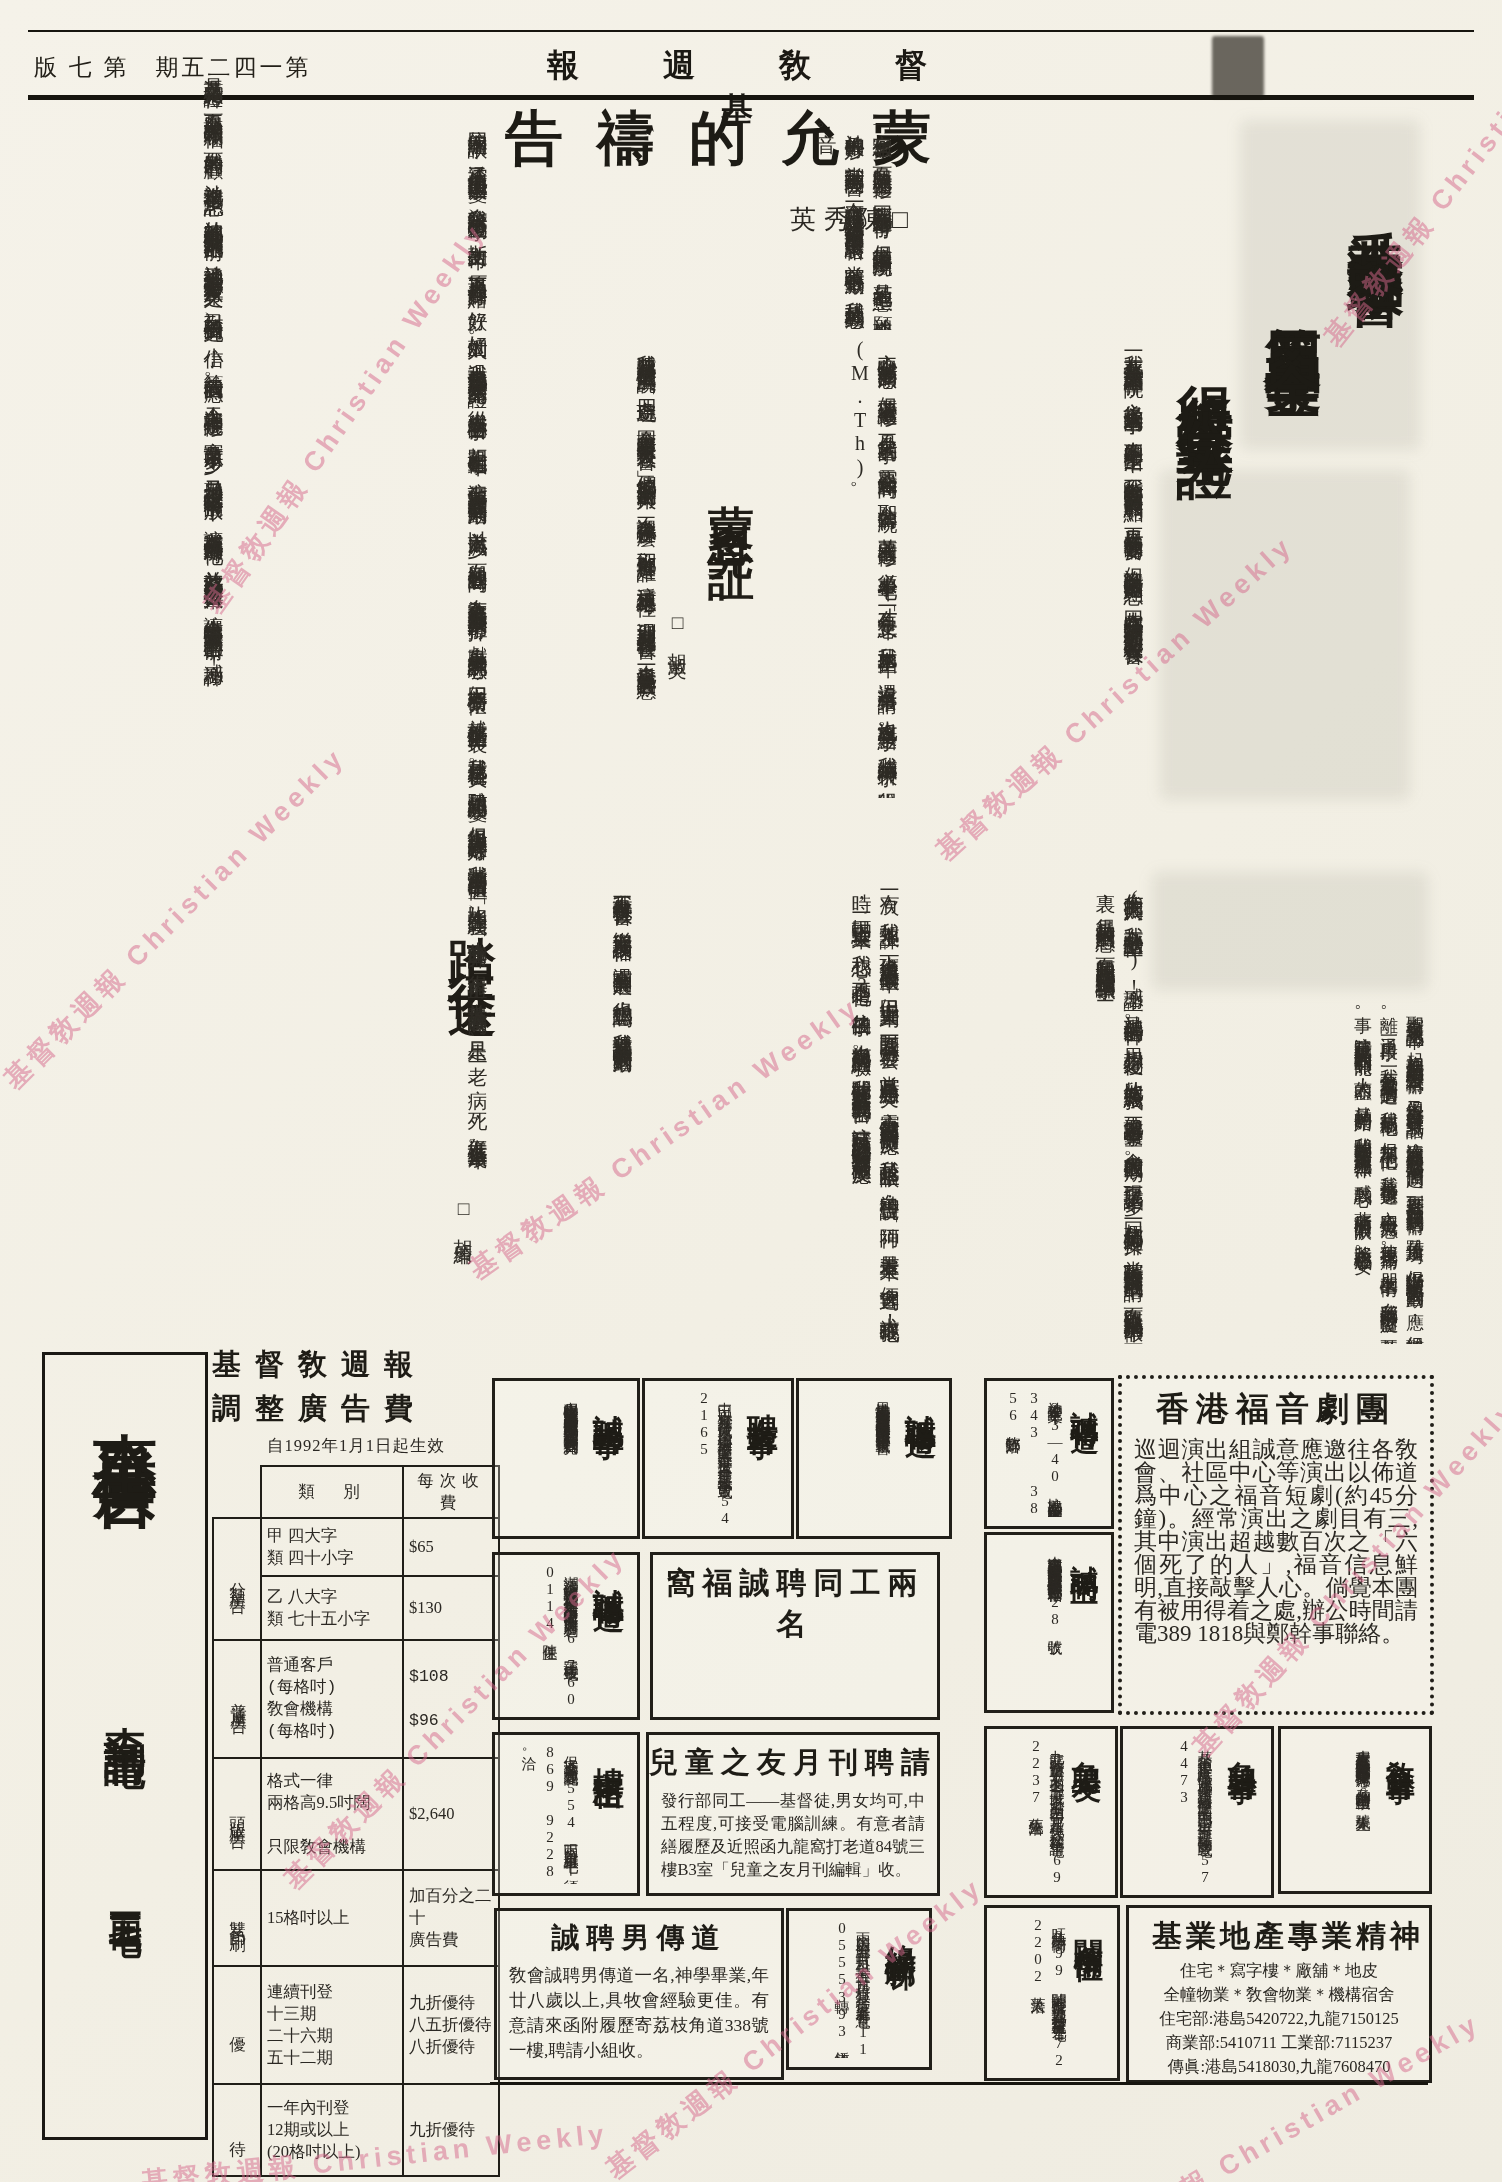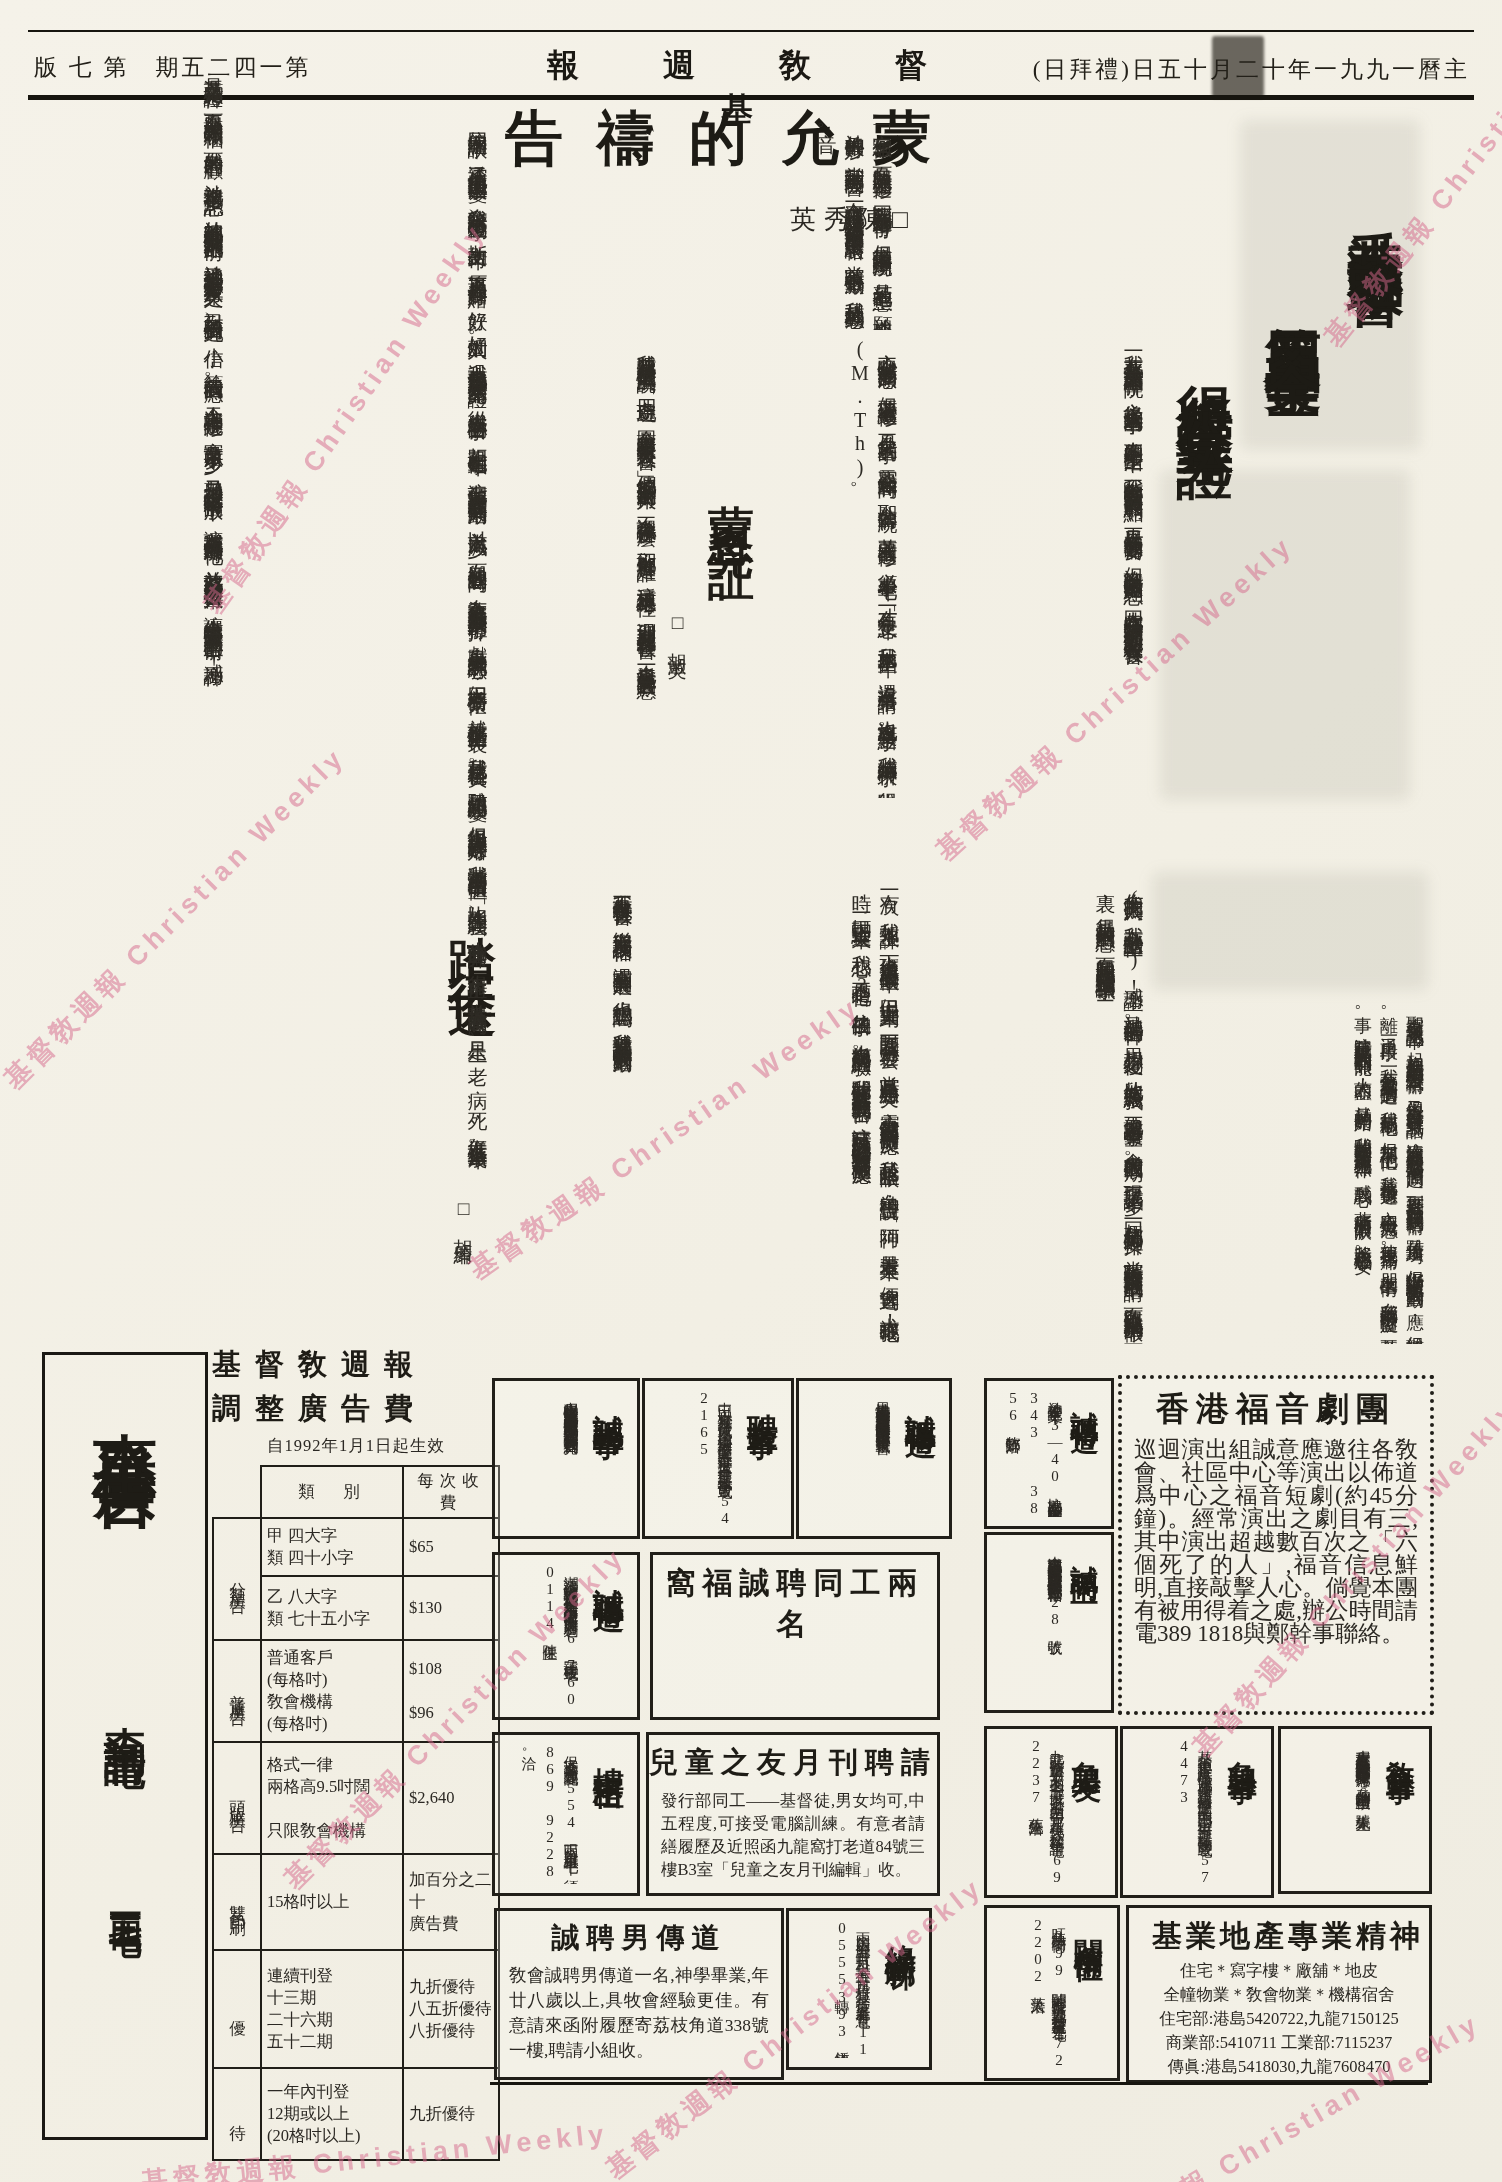--- a/index.html
+++ b/index.html
@@ -61,21 +61,20 @@
 <div id="page">
 
   <div class="ghost-dark" style="left:1212px;top:36px;width:52px;height:62px;"></div>
   <div class="ghost" style="left:1240px;top:120px;width:180px;height:330px;"></div>
   <div class="ghost" style="left:1160px;top:470px;width:250px;height:330px;"></div>
   <div class="ghost" style="left:1152px;top:872px;width:276px;height:118px;"></div>
 
   <div class="rule" style="left:28px;top:30px;width:1446px;height:2px;"></div>
   <div class="hdr-small" style="left:34px;top:52px;">版 七 第　期五二四一第</div>
   <div class="abs" style="left:540px;top:44px;width:420px;text-align:center;font-size:32px;font-weight:bold;letter-spacing:26px;color:#1b1914;">報　週　敎　督　基</div>
-  <div class="hdr-small" style="right:32px;top:54px;position:absolute;">(日拜禮)日五十月二十年一九九一曆主</div>
   <div class="rule" style="left:28px;top:95px;width:1446px;height:5px;"></div>
 
   <div class="hl" style="left:1338px;top:185px;height:570px;font-size:56px;letter-spacing:5px;">香港華人基督敎聯會</div>
   <div class="hl" style="left:1254px;top:282px;height:530px;font-size:57px;letter-spacing:5px;">第四屆神學獎學金</div>
   <div class="hl" style="left:1166px;top:340px;height:545px;font-size:57px;letter-spacing:8px;">得獎學生分享見證</div>
 
   <div class="abs" style="left:505px;top:100px;font-size:58px;font-weight:bold;letter-spacing:34px;color:#1d1b15;">告禱的允蒙</div>
   <div class="abs" style="left:790px;top:202px;font-size:26px;letter-spacing:8px;">英秀陳□</div>
   <div class="bodyv" style="left:497px;top:118px;width:400px;height:212px;">「安息年假」,而且敎區亦予同工進修,因此我知道進修一事可行,但是這個念頭不斷湧現,若是祂的主意,願祂成全,神眞的很奇妙,當我到吉隆坡開會,在會議中一位姊妹給我一張瑞士敎會婦女部的獎學金申請表格,當時我心中很激動,我想是神的感動,我期待他們的回音。</div>
   <div class="bodyv" style="left:906px;top:338px;width:242px;height:460px;">我在一九八五年畢業於馬來西亞神學院,之後投入全時間的事奉,事奉的四年多生活中,我不斷的在學習看見自己的優點和弱點,更看見信徒和敎會的需要,但許多時候自覺做的不夠理想,因此在靈修時盼求神給予更大的能力和智慧去牧養敎會。</div>
@@ -115,21 +114,21 @@
         <td class="gv" rowspan="2">分類廣告</td>
         <td>甲 四大字
 類 四十小字</td>
         <td class="fee">$65</td>
       </tr>
       <tr style="height:64px;margin-top:16px;">
         <td>乙 八大字
 類 七十五小字</td>
         <td class="fee">$130</td>
       </tr>
-      <tr style="height:102px;">
+      <tr style="height:118px;font-family:Liberation Mono, monospace;">
         <td class="gv">普通廣告</td>
         <td>普通客戶
 (每格吋)
 敎會機構
 (每格吋)</td>
         <td class="fee">$108
 
 $96</td>
       </tr>
       <tr style="height:112px;">

